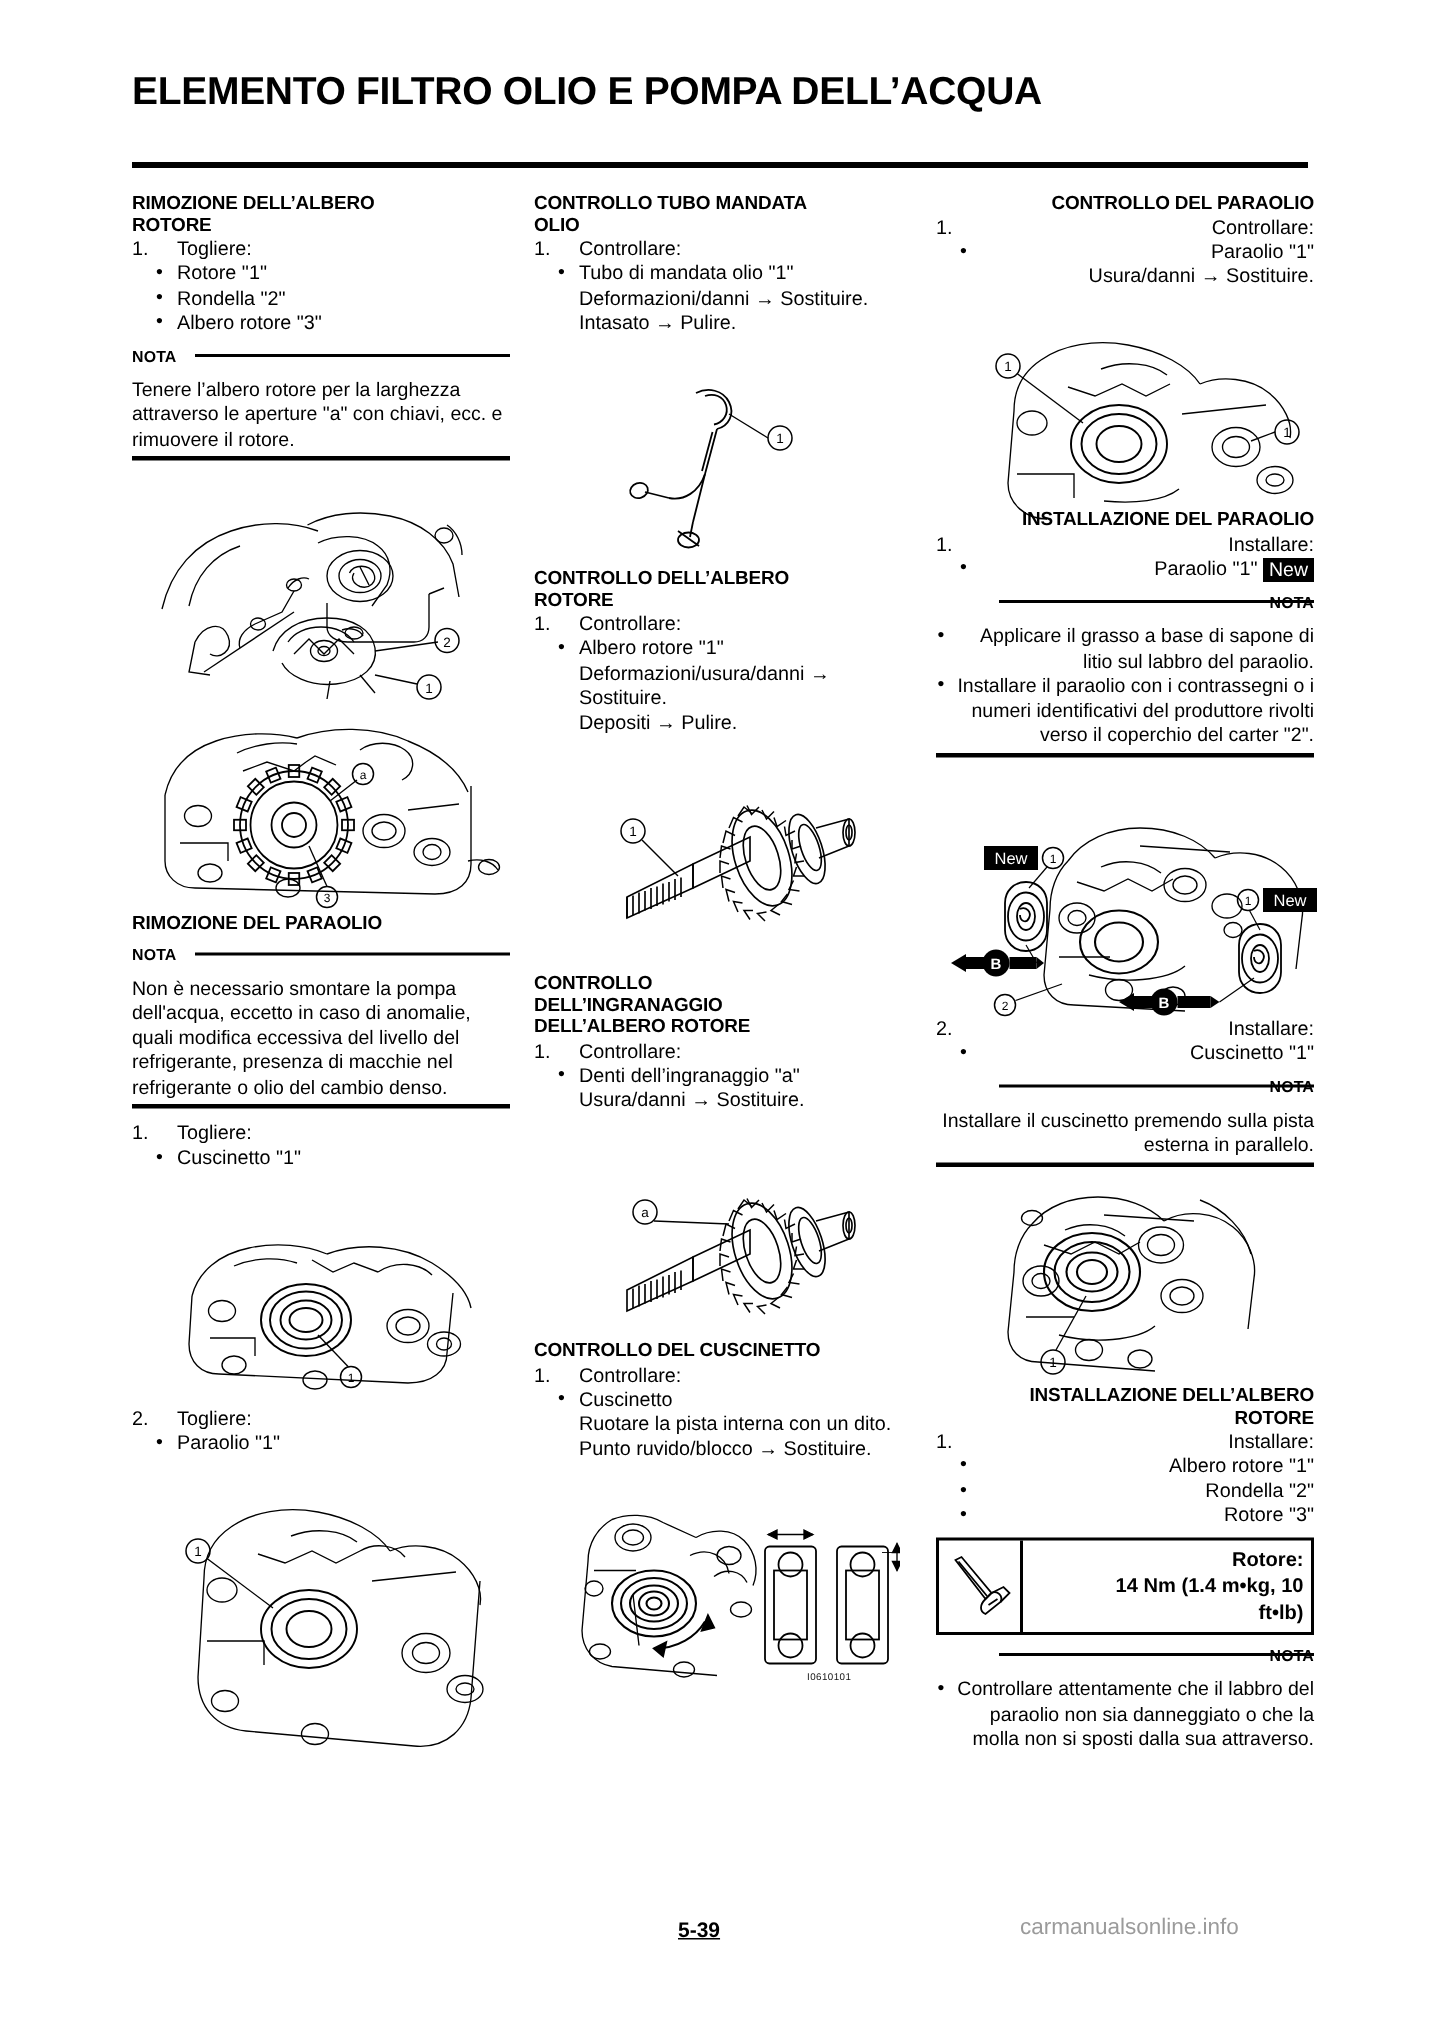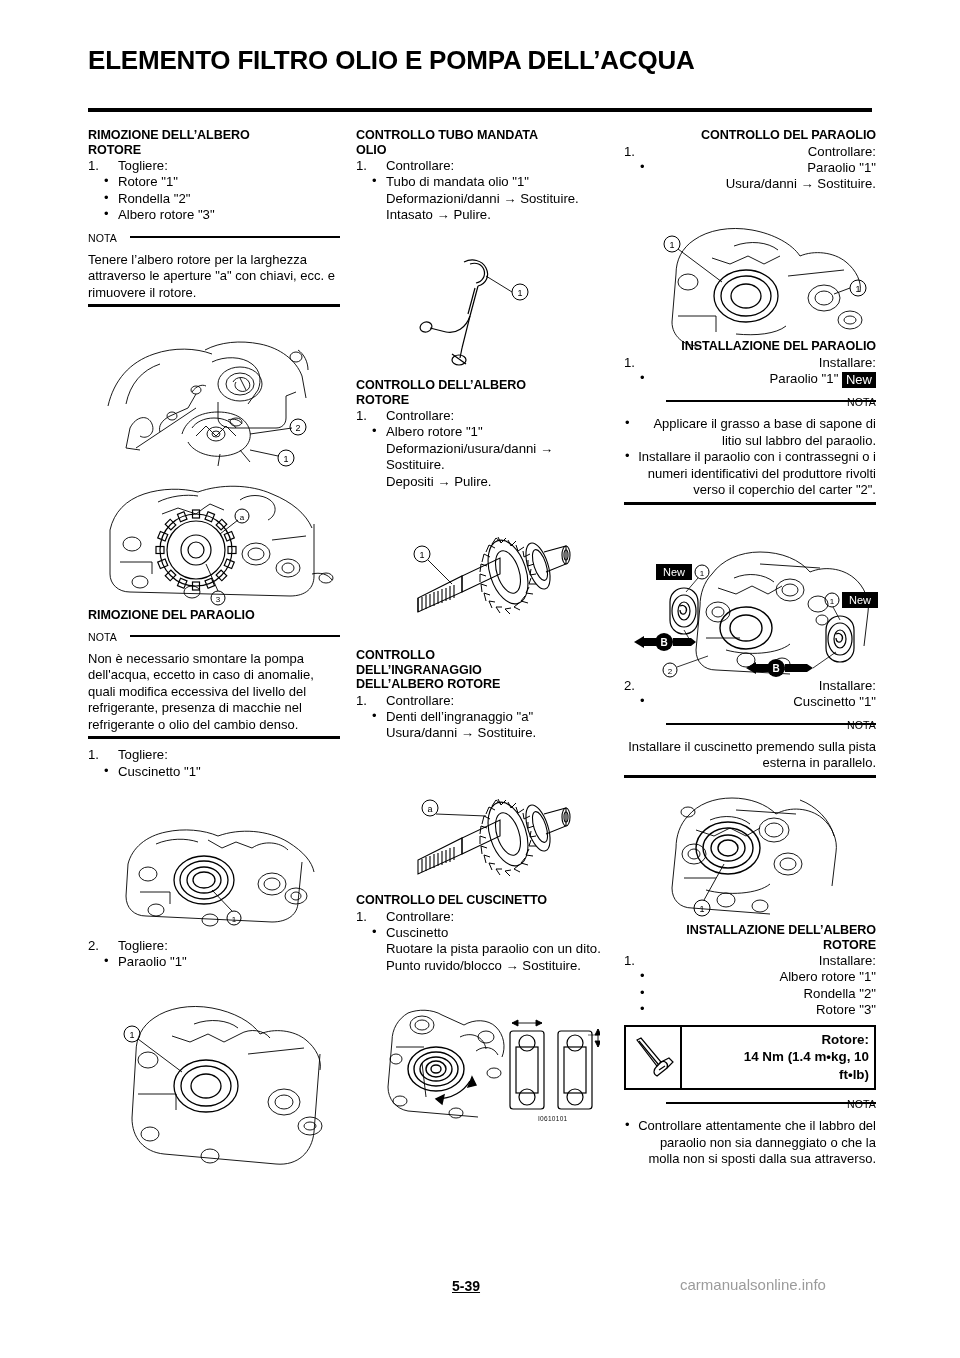--- a/index.html
+++ b/index.html
@@ -79,21 +79,21 @@
   .sub { display: block; }
 
   
   .note { margin-top: 4px; }
   .note-head {
     position: relative;
     height: 13px;
   }
   .note-head .lbl {
     font-size: 10.6px;
-    font-weight: normal;
+    font-weight: bold;
     letter-spacing: 0.1px;
   }
   .note-head .line {
     position: absolute;
     left: 42px; right: 0; top: 8px;
     height: 2.2px; background: #000;
   }
   .note-body {
     font-size: 13px;
     line-height: 16.6px;
@@ -634,21 +634,21 @@
     <ol class="steps">
       <li class="step">
         <span class="num">1.</span>
         <span>Controllare:</span>
       </li>
     </ol>
     <ul class="bullets">
       <li class="bul">
         <span class="dot">•</span>
         <span class="sub">Cuscinetto</span>
-        <span class="sub">Ruotare la pista paraolio con un dito.</span>
+        <span class="sub">Ruotare la pista interna con un dito.</span>
         <span class="sub">Punto ruvido/blocco → Sostituire.</span>
       </li>
     </ul>
   </div>
 
   <div class="fig" style="left:360px; top:1003px;">
     <svg width="240" height="118" viewBox="0 0 240 118">
       <g fill="none" stroke="#000" stroke-width="0.9">
         <path d="M48 10 C58 6 72 6 82 12 L104 22"></path>
         <path d="M48 10 C38 16 32 26 32 38 L28 84 C28 96 36 106 48 108 L118 114"></path>

